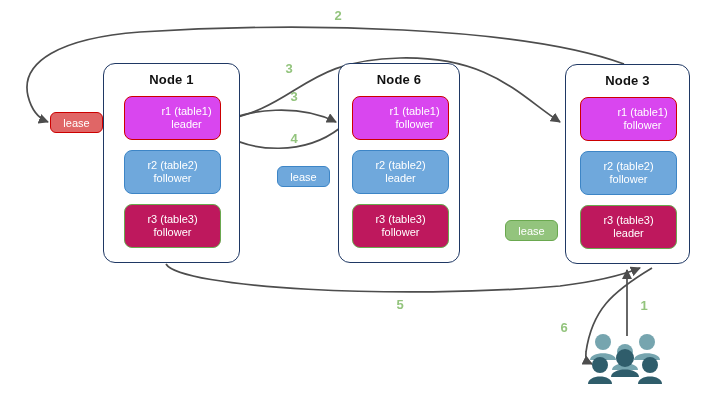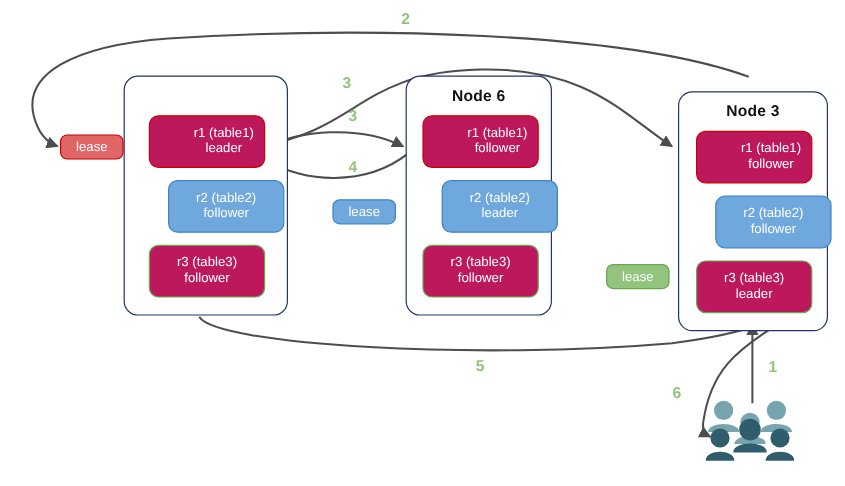--- a/index.html
+++ b/index.html
@@ -9,22 +9,22 @@
   svg#edges{position:absolute;left:0;top:0;width:704px;height:405px;pointer-events:none;}
 
   .node-box{position:absolute;border:1.6px solid #1f3864;border-radius:12px;
             background:#ffffff;box-sizing:border-box;}
   .node-title{position:absolute;left:0;right:0;top:8px;text-align:center;
               font-size:13px;font-weight:bold;color:#111111;letter-spacing:.2px;}
   .replica{position:absolute;border-radius:8px;box-sizing:border-box;
            display:flex;flex-direction:column;align-items:center;justify-content:center;
            color:#ffffff;font-size:11px;line-height:13px;text-align:center;}
   .replica .l1,.replica .l2{display:block;}
-  .r-red{background:#be185d;border:1.6px solid #cc0000;padding-left:28px;}
-  .r-blue{background:#6fa8dc;border:1.6px solid #3d85c6;margin-left:16px;}
+  .r-red{background:#d946ef;border:1.6px solid #cc0000;padding-left:28px;}
+  .r-blue{background:#6fa8dc;border:1.6px solid #3d85c6;}
   .r-green{background:#be185d;border:1.6px solid #6aa84f;}
 
   .lease{position:absolute;border-radius:6px;box-sizing:border-box;
          display:flex;align-items:center;justify-content:center;
          color:#ffffff;font-size:11px;}
   .lease.red{background:#e06666;border:1.6px solid #cc0000;}
   .lease.blue{background:#6fa8dc;border:1.6px solid #3d85c6;}
   .lease.green{background:#93c47d;border:1.6px solid #6aa84f;}
 
   .step-label{position:absolute;color:#93c47d;font-size:13px;font-weight:bold;
@@ -52,20 +52,21 @@
     <path d="M 340 128 C 304 156, 252 152, 224 134" fill="none" stroke="#4d4d4d" stroke-width="1.7" marker-end="url(#ah)"></path>
 
     <path d="M 166 264 C 180 288, 400 300, 560 286 C 600 281, 625 274, 640 268" fill="none" stroke="#4d4d4d" stroke-width="1.7" marker-end="url(#ah)"></path>
 
     <path d="M 627 336 L 627 270" fill="none" stroke="#4d4d4d" stroke-width="1.7" marker-end="url(#ah)"></path>
 
     <path d="M 652 268 C 612 292, 592 310, 586 352 C 585 358, 588 362, 592 364" fill="none" stroke="#4d4d4d" stroke-width="1.7" marker-end="url(#ah)"></path>
   </svg>
 
   <div class="node-box" style="left:103px;top:63px;width:137px;height:200px;">
+    <div class="node-title">Node 1</div>
     <div class="replica r-red" style="left:20px;top:32px;width:97px;height:44px;">
       <span class="l1">r1 (table1)</span>
       <span class="l2">leader</span>
     </div>
     <div class="replica r-blue" style="left:20px;top:86px;width:97px;height:44px;">
       <span class="l1">r2 (table2)</span>
       <span class="l2">follower</span>
     </div>
     <div class="replica r-green" style="left:20px;top:140px;width:97px;height:44px;">
       <span class="l1">r3 (table3)</span>
@@ -82,21 +83,21 @@
     <div class="replica r-blue" style="left:13px;top:86px;width:97px;height:44px;">
       <span class="l1">r2 (table2)</span>
       <span class="l2">leader</span>
     </div>
     <div class="replica r-green" style="left:13px;top:140px;width:97px;height:44px;">
       <span class="l1">r3 (table3)</span>
       <span class="l2">follower</span>
     </div>
   </div>
 
-  <div class="node-box" style="left:565px;top:76px;width:125px;height:200px;">
+  <div class="node-box" style="left:565px;top:64px;width:125px;height:200px;">
     <div class="node-title">Node 3</div>
     <div class="replica r-red" style="left:14px;top:32px;width:97px;height:44px;">
       <span class="l1">r1 (table1)</span>
       <span class="l2">follower</span>
     </div>
     <div class="replica r-blue" style="left:14px;top:86px;width:97px;height:44px;">
       <span class="l1">r2 (table2)</span>
       <span class="l2">follower</span>
     </div>
     <div class="replica r-green" style="left:14px;top:140px;width:97px;height:44px;">

